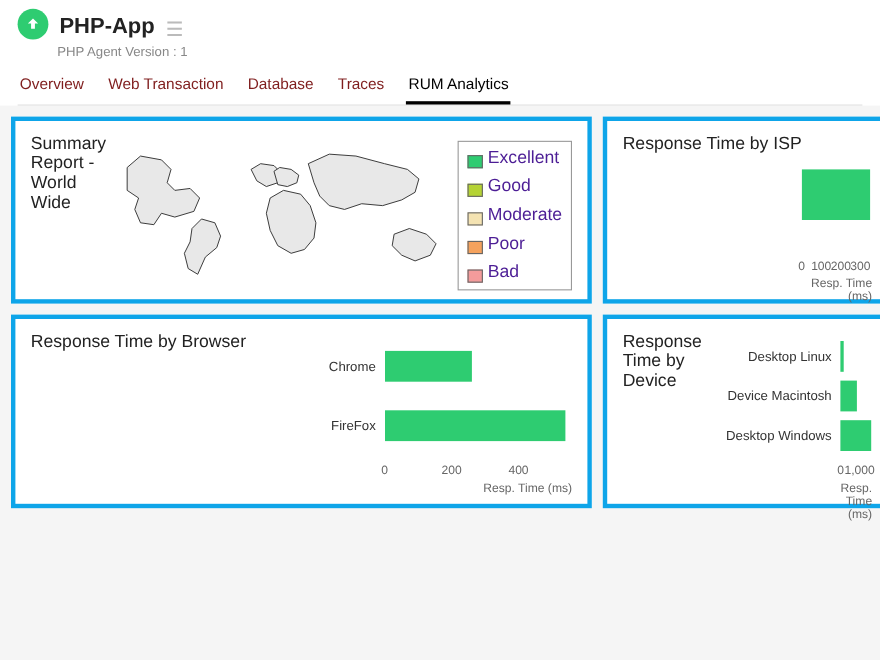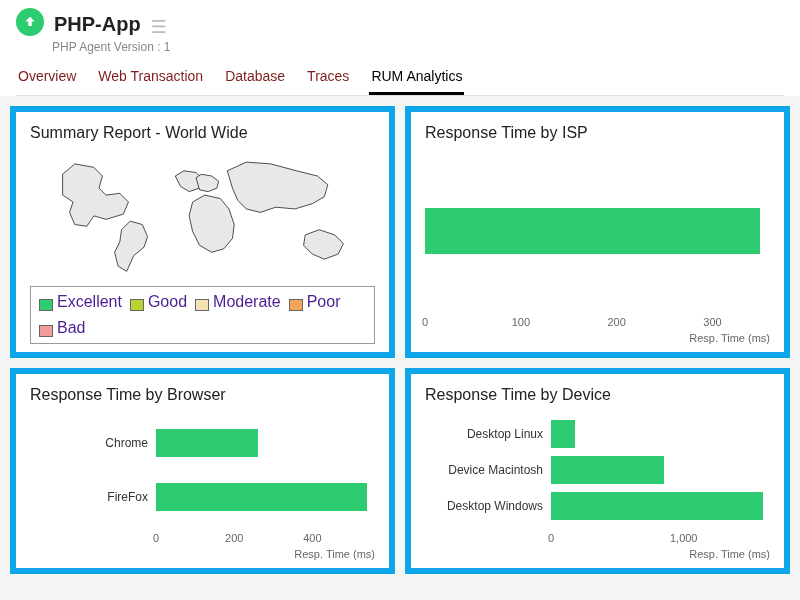--- a/index.html
+++ b/index.html
@@ -8,21 +8,21 @@
 .title-row{display:flex;align-items:flex-end;gap:10px;margin-bottom:4px}
 .status-circle{width:28px;height:28px;border-radius:50%;background:#2ecc71;display:flex;align-items:center;justify-content:center}
 .status-circle svg{width:14px;height:14px;fill:#fff}
 .app-title{font-size:20px;font-weight:600;color:#222}
 .hamburger{color:#bbb;font-size:18px;line-height:1}
 .subtitle{font-size:12px;color:#888;margin-left:36px;margin-bottom:8px}
 .tabs{display:flex;gap:18px;border-bottom:1px solid #e0e0e0}
 .tab{font-size:14px;color:#7f1d1d;padding:6px 2px 8px 2px;cursor:pointer}
 .tab.active{color:#000;font-weight:400;border-bottom:3px solid #000}
 .grid{display:grid;grid-template-columns:1fr 1fr;gap:10px;padding:10px}
-.card{background:#fff;border:6px solid #0ea5e9;padding:12px 14px 8px 14px;display:flex;flex-direction:column}
+.card{background:#fff;border:4px solid #0ea5e9;padding:12px 14px 8px 14px;display:flex;}
 .card-title{font-size:16px;font-weight:400;color:#222;margin-bottom:8px}
 .chart-area{flex:1;display:flex;flex-direction:column}
 .bars{flex:1;display:flex;flex-direction:column;justify-content:space-around;padding:4px 0}
 .bar-row{display:flex;align-items:center;gap:8px;margin:4px 0}
 .bar-label{font-size:12px;color:#333;text-align:right;width:118px;flex-shrink:0}
 .bar-track{flex:1;height:28px;position:relative}
 .bar-fill{height:100%;background:#2ecc71}
 .bar-thick{height:46px}
 .axis{position:relative;height:28px;margin-top:4px}
 .ticks{display:flex;position:relative;height:14px}

